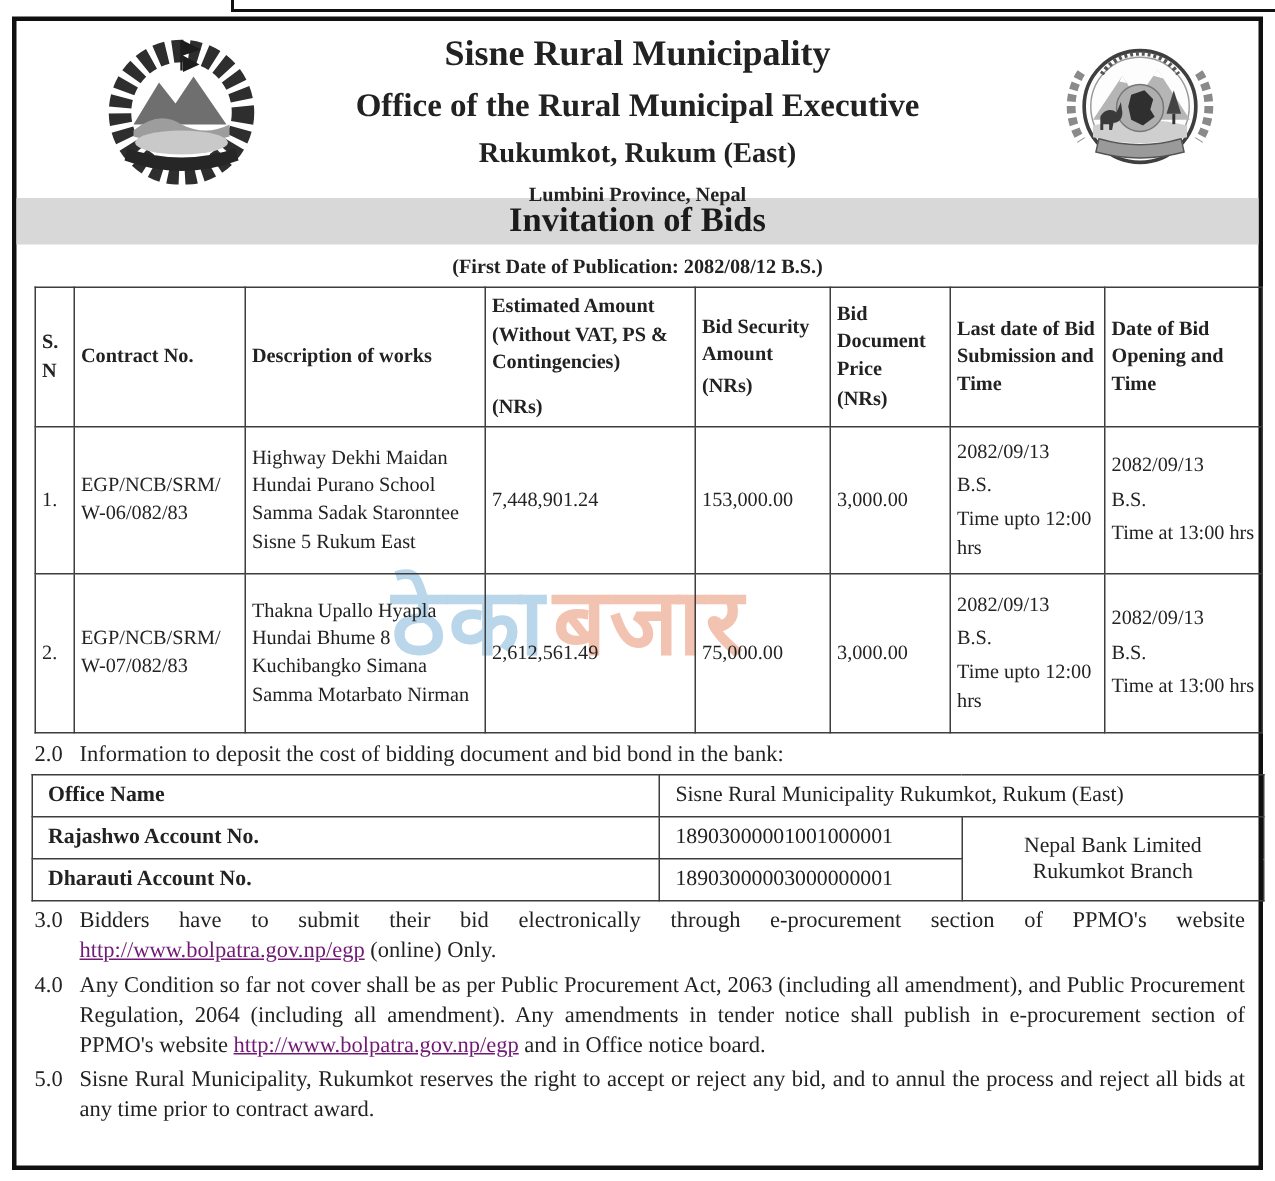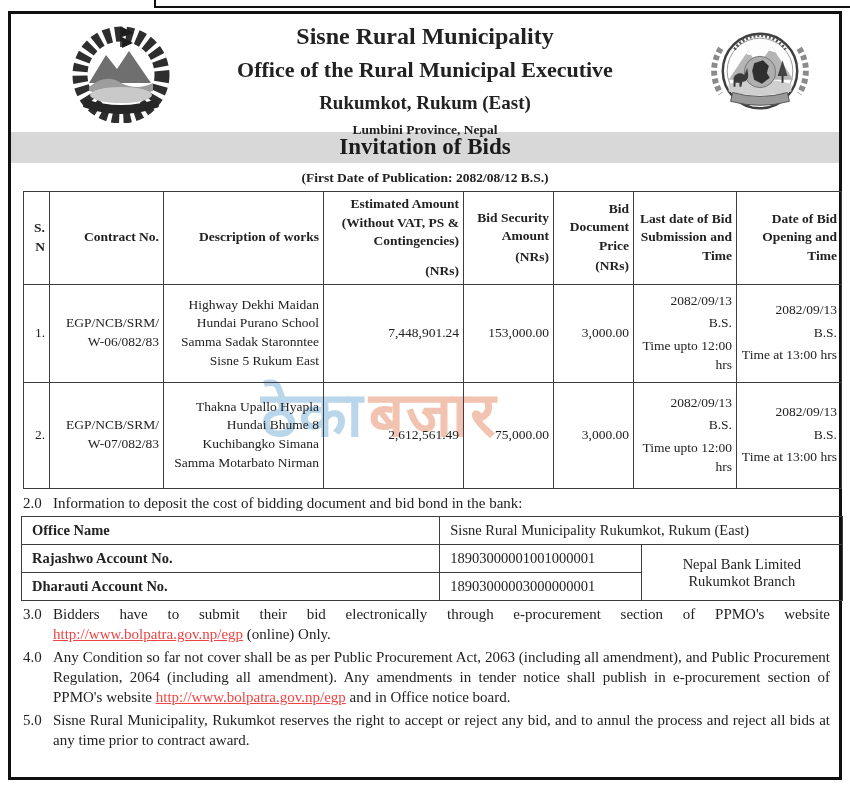--- a/index.html
+++ b/index.html
@@ -35,26 +35,26 @@
   .banner{
     background:#d8d8d8; text-align:center; font-size:23px; font-weight:bold;
     padding:2px 0 3px; margin-top:2px; color:#1b1b1b;
   }
   .pub-line{ text-align:center; font-weight:bold; font-size:13.5px; margin:7px 0 5px; }
   .clause{
     font-size:15px; line-height:1.33; text-align:justify;
     margin:3px 9px 3px 12px; padding-left:30px;
   }
   .clause .cnum{ display:inline-block; width:30px; margin-left:-30px; }
-  .doc-link{ color:#ef4444; text-decoration:underline; cursor:pointer; }
+  .doc-link{ color:#701a75; text-decoration:underline; cursor:pointer; }
   table.bids{
     border-collapse:collapse; table-layout:fixed; width:818px; margin:3px 0 5px 12px;
   }
   .bids th,.bids td{
-    border:1.6px solid #3d3d3d; text-align:right; vertical-align:middle;
+    border:1.6px solid #3d3d3d; text-align:left; vertical-align:middle;
     padding:3px 4px; font-size:13.5px; line-height:1.38;
   }
   .bids th{ font-weight:bold; }
   .bids .sn-header{ word-break:break-all; }
   .bids tr.hrow{ height:82px; }
   .bids tr.r1{ height:98px; }
   .bids tr.r2{ height:106px; }
   .hdr-sub{ display:block; margin-top:2px; }
   .col-est .hdr-sub{ margin-top:11px; }
   .date-cell span{ display:block; margin:4px 0; }

